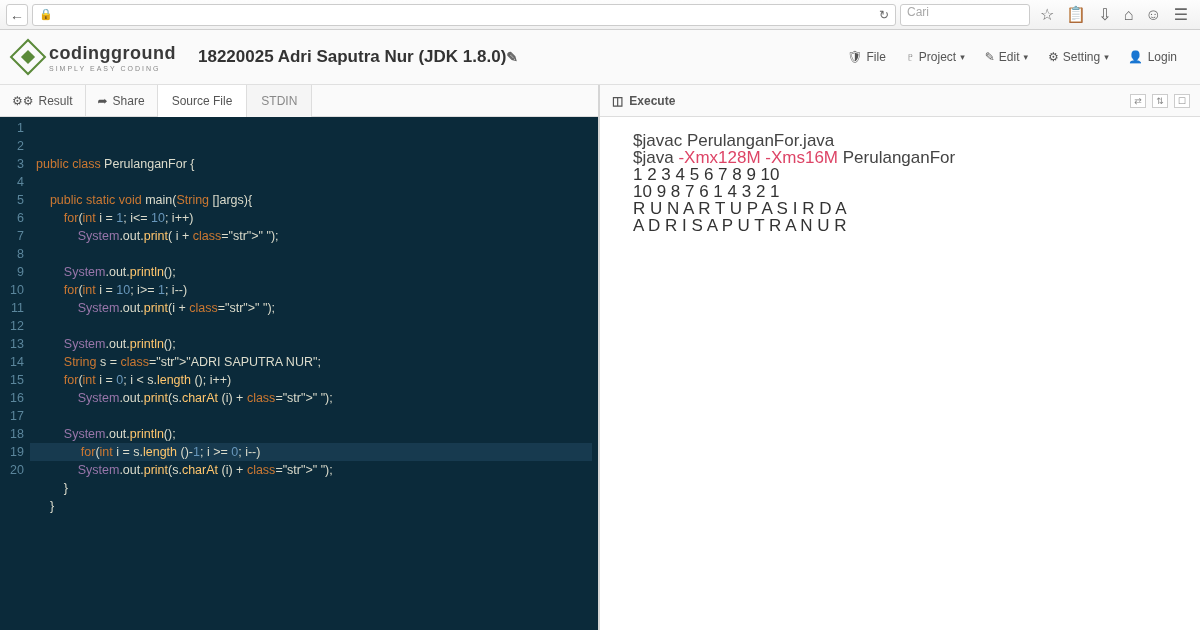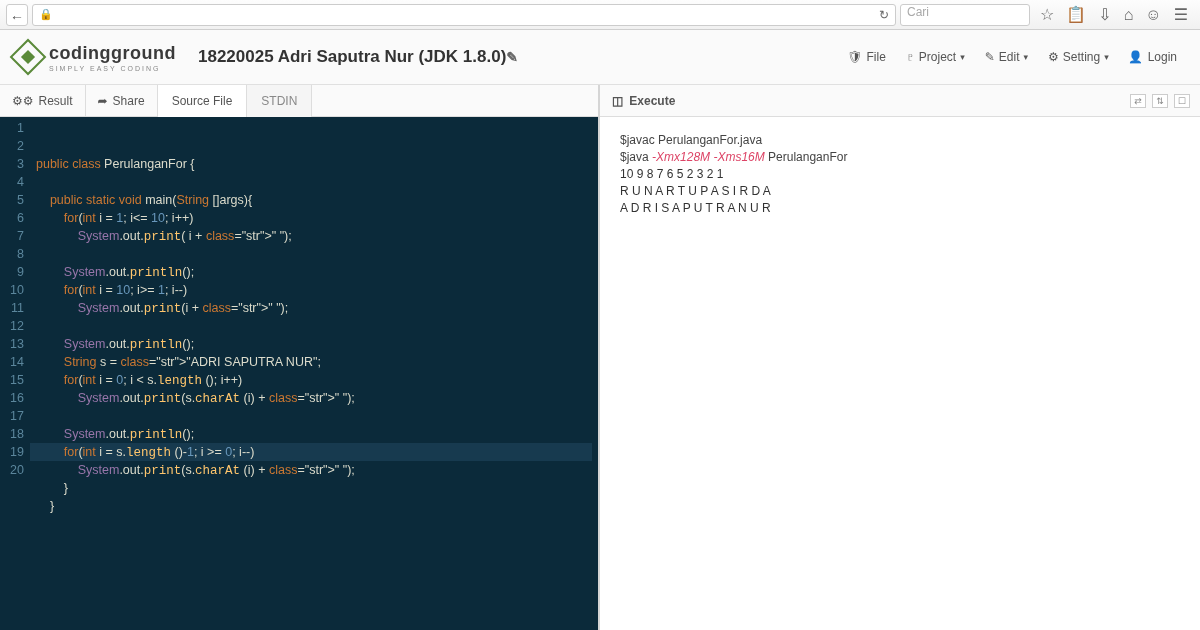--- a/index.html
+++ b/index.html
@@ -39,29 +39,29 @@
 .panel-tabs.right { justify-content: flex-start; }
 .result-lbl { padding: 0 12px; display: flex; align-items: center; gap: 6px; font-weight: bold; }
 .panel-tabs.right .rico { margin-left: auto; display: flex; gap: 6px; padding-right: 10px; color: #888; }
 .rico span { border: 1px solid #ccc; width: 16px; height: 14px; display: inline-flex; align-items: center; justify-content: center; font-size: 9px; background: #fff; }
 
 .editor { flex: 1; background: #0b2a3a; display: flex; font-family: "Consolas","Courier New",monospace; font-size: 12.5px; line-height: 18px; overflow: hidden; }
 .gutter { width: 30px; background: #0b2a3a; color: #5b869c; text-align: right; padding: 2px 6px 0 0; }
 .gutter div { height: 18px; }
 .code { flex: 1; padding: 2px 0 0 6px; color: #dcdccc; white-space: pre; position: relative; margin-top: 36px; }
 .code .line { height: 18px; }
-.hl { background: #173a4f; display: block; margin-left: -6px; padding-left: 6px; width: 100%; }
+.hl { background: #173a4f; display: block; margin-left: -6px; padding-left: 23px; width: 100%; }
 .kw { color: #cc7832; }
 .num { color: #6897bb; }
-.fn { color: #ffc66d; font-family: Liberation Mono, monospace; }
+.fn { color: #ffc66d; }
 .sys { color: #9876aa; }
 
-.output { flex: 1; padding: 15px 20px; font-family: "Courier New",monospace; font-size: 12px; color: #333; line-height: 17px; }
+.output { flex: 1; padding: 15px 20px; font-family: "Courier New",monospace; font-size: 17px; color: #333; line-height: 17px; margin-left: 13px; }
 .output .cmd { color: #444; }
-.output .pink { color: #d46; font-style: italic; }
+.output .pink { color: #d46; }
 </style>
 </head>
 <body>
 
 <div class="browser-chrome">
   <div class="nav-back">←</div>
   <div class="urlbar">
     <span class="lock">🔒</span>
     <span class="refresh">↻</span>
   </div>
@@ -173,19 +173,20 @@
           </div>
         <div class="rico">
           <span>⇄</span>
           <span>⇅</span>
           <span>☐</span>
         </div>
       </div>
       <div class="output">
         <div class="cmd"><span>$javac </span><span>PerulanganFor.java</span></div>
         <div class="cmd"><span>$java </span><span class="pink">-Xmx128M -Xms16M </span><span>PerulanganFor</span></div>
-        <div>10 9 8 7 6 5 2 3 2 1</div>
+        <div>1 2 3 4 5 6 7 8 9 10</div>
+        <div>10 9 8 7 6 1 4 3 2 1</div>
         <div>R U N   A R T U P A S   I R D A</div>
         <div>A D R I   S A P U T R A   N U R</div>
       </div>
     </div>
   </div>
 </div>
 
 </body></html>

